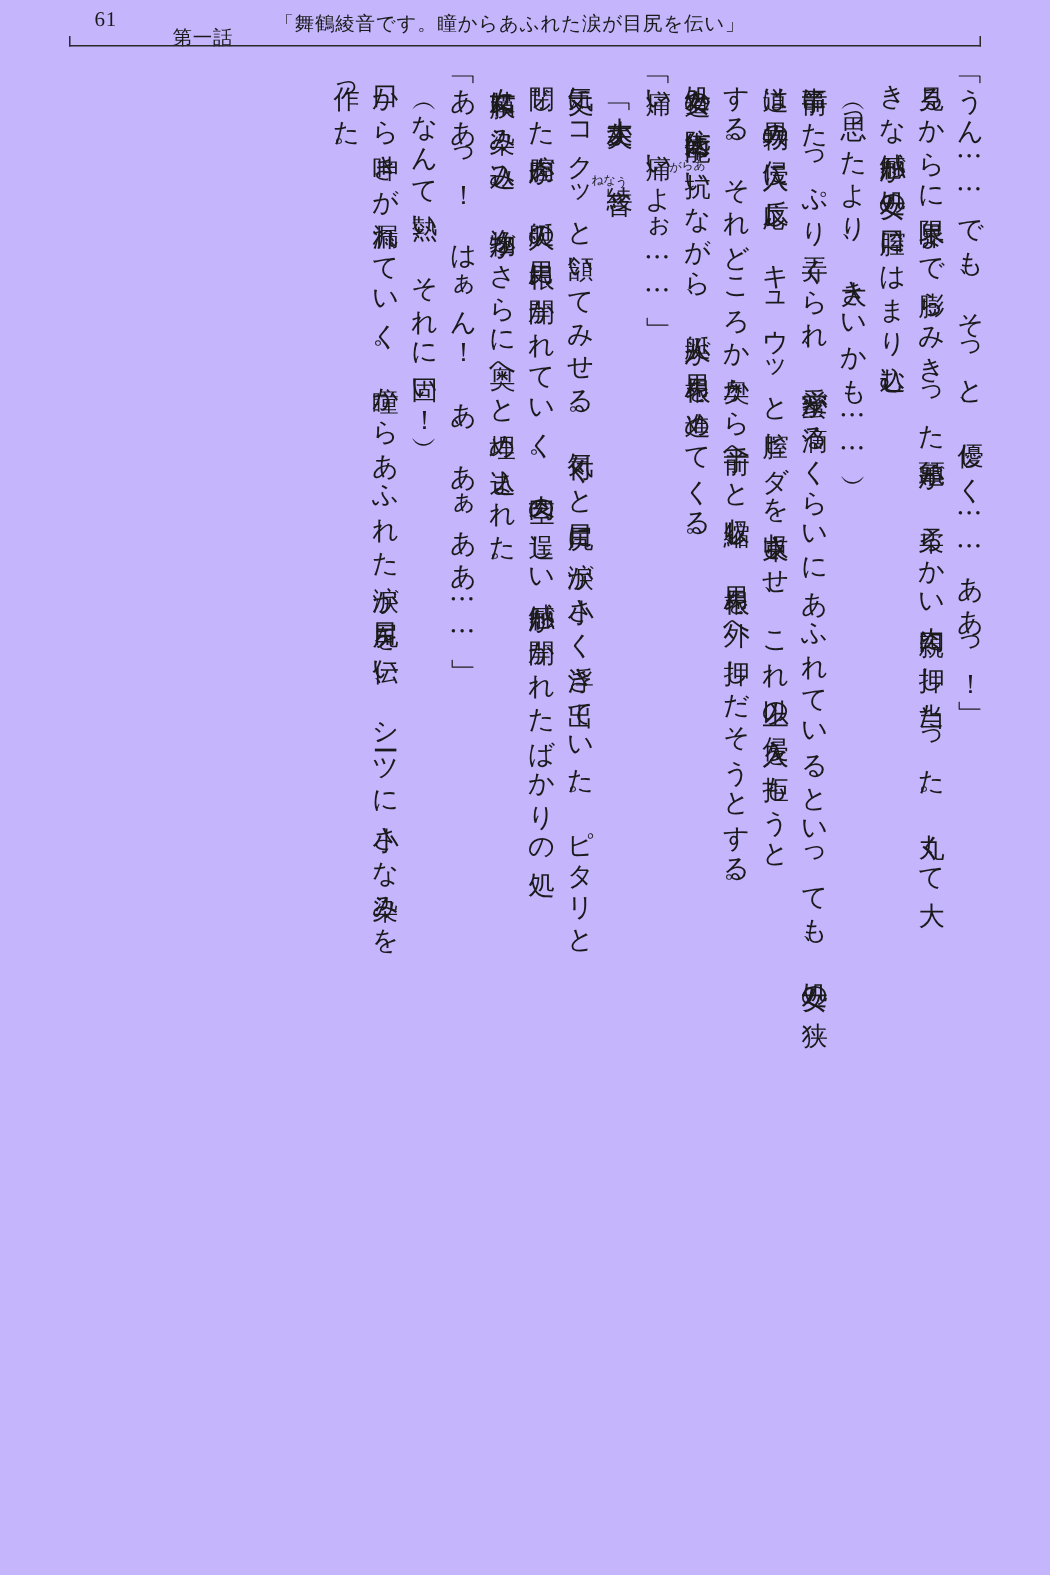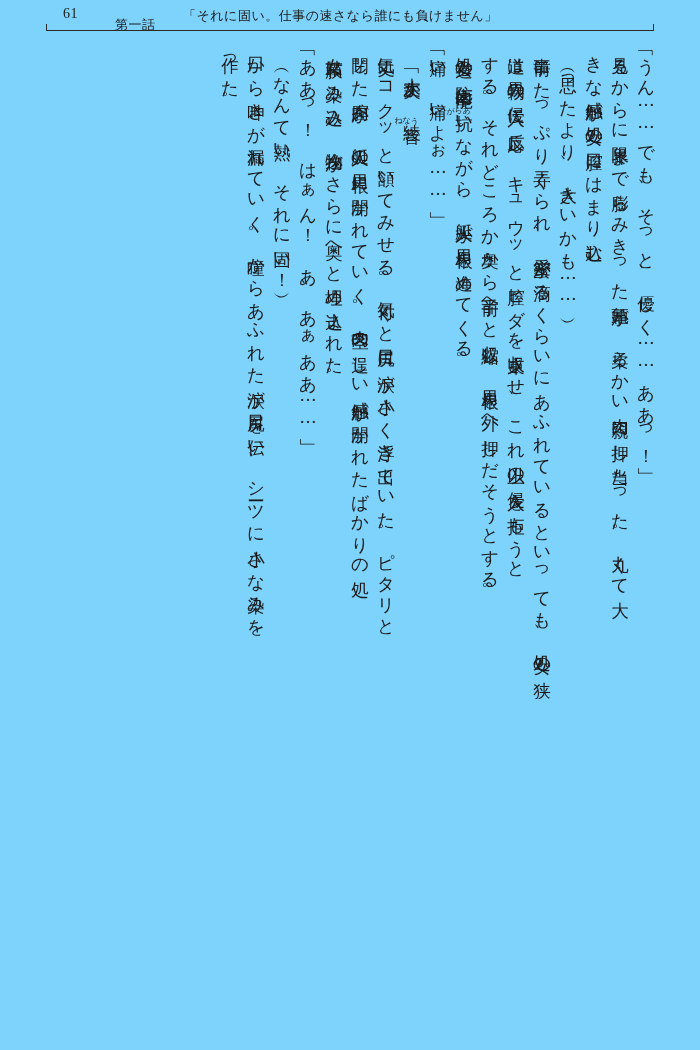--- a/index.html
+++ b/index.html
@@ -12,21 +12,21 @@
     height: 1050px;
     font-family: "Liberation Serif", "DejaVu Serif", serif;
     color: #1a1a1a;
     overflow: hidden;
   }
   .page {
     position: relative;
     width: 700px;
     height: 1050px;
     box-sizing: border-box;
-    background: #7dd3fc;
+    background: #c4b5fd;
   }
 
   
   .header {
     position: absolute;
     top: 0;
     left: 0;
     width: 700px;
     height: 34px;
     display: flex;
@@ -115,21 +115,21 @@
   }
 </style>
 </head>
 <body>
 
 <div class="page">
 
   <div class="header">
     <div class="page-num">61</div>
     <div class="chapter">第一話</div>
-    <div class="chapter-title">「それに固い。仕事の速さなら誰にも負けません」</div>
+    <div class="chapter-title">「舞鶴綾音です。瞳からあふれた涙が目尻を伝い」</div>
   </div>
   <div class="header-rule"></div>
   <div class="header-rule-tip-l"></div>
   <div class="header-rule-tip-r"></div>
 
   <div class="body-area" id="body-area">
       <div class="col">「うん……でも、そっと、優しく……ああっ！」</div>
       <div class="col">見るからに限界まで膨らみきった亀頭が、柔らかい肉親に押し当たった。丸くて大</div>
       <div class="col">きな感触が処女の膣口にはまり込む。</div>
       <div class="col indent-1">（思ったより、大きいかも……）</div>

